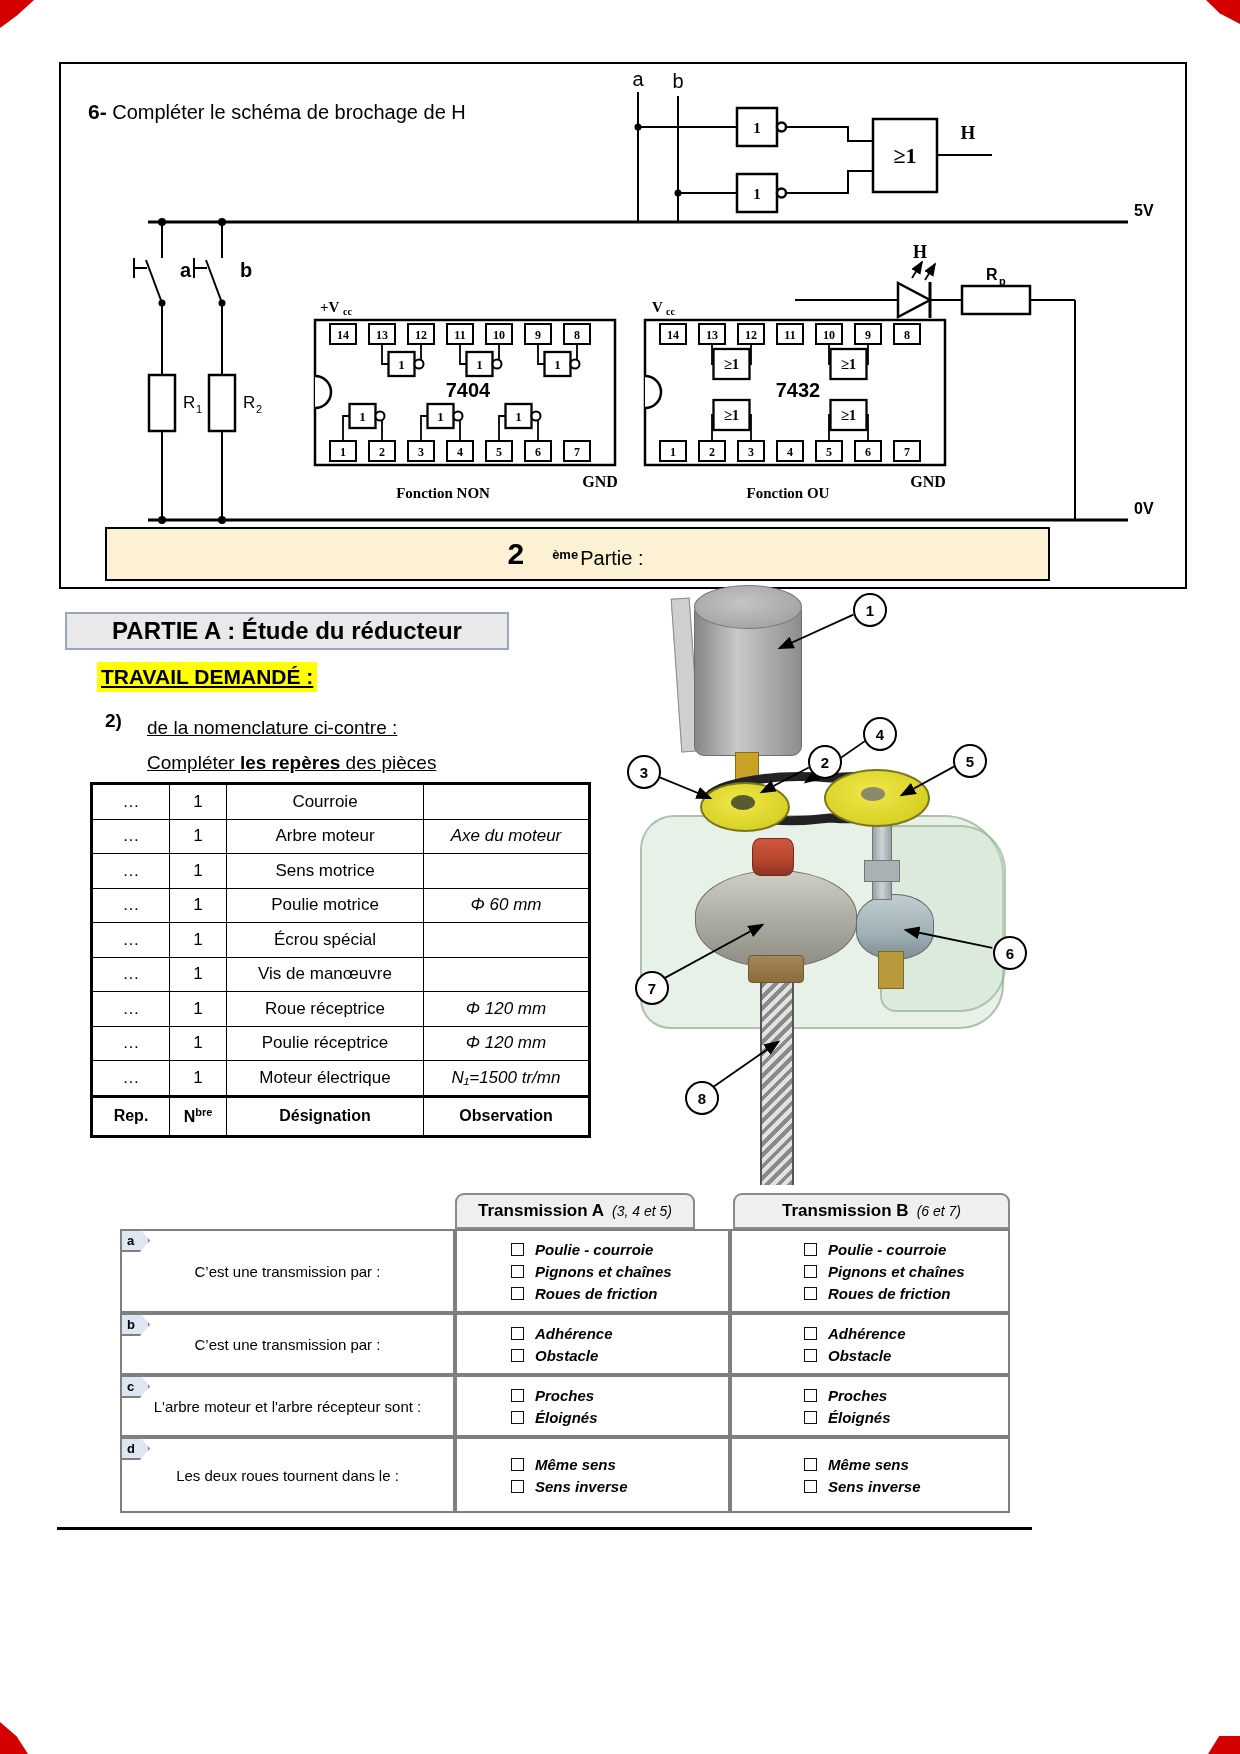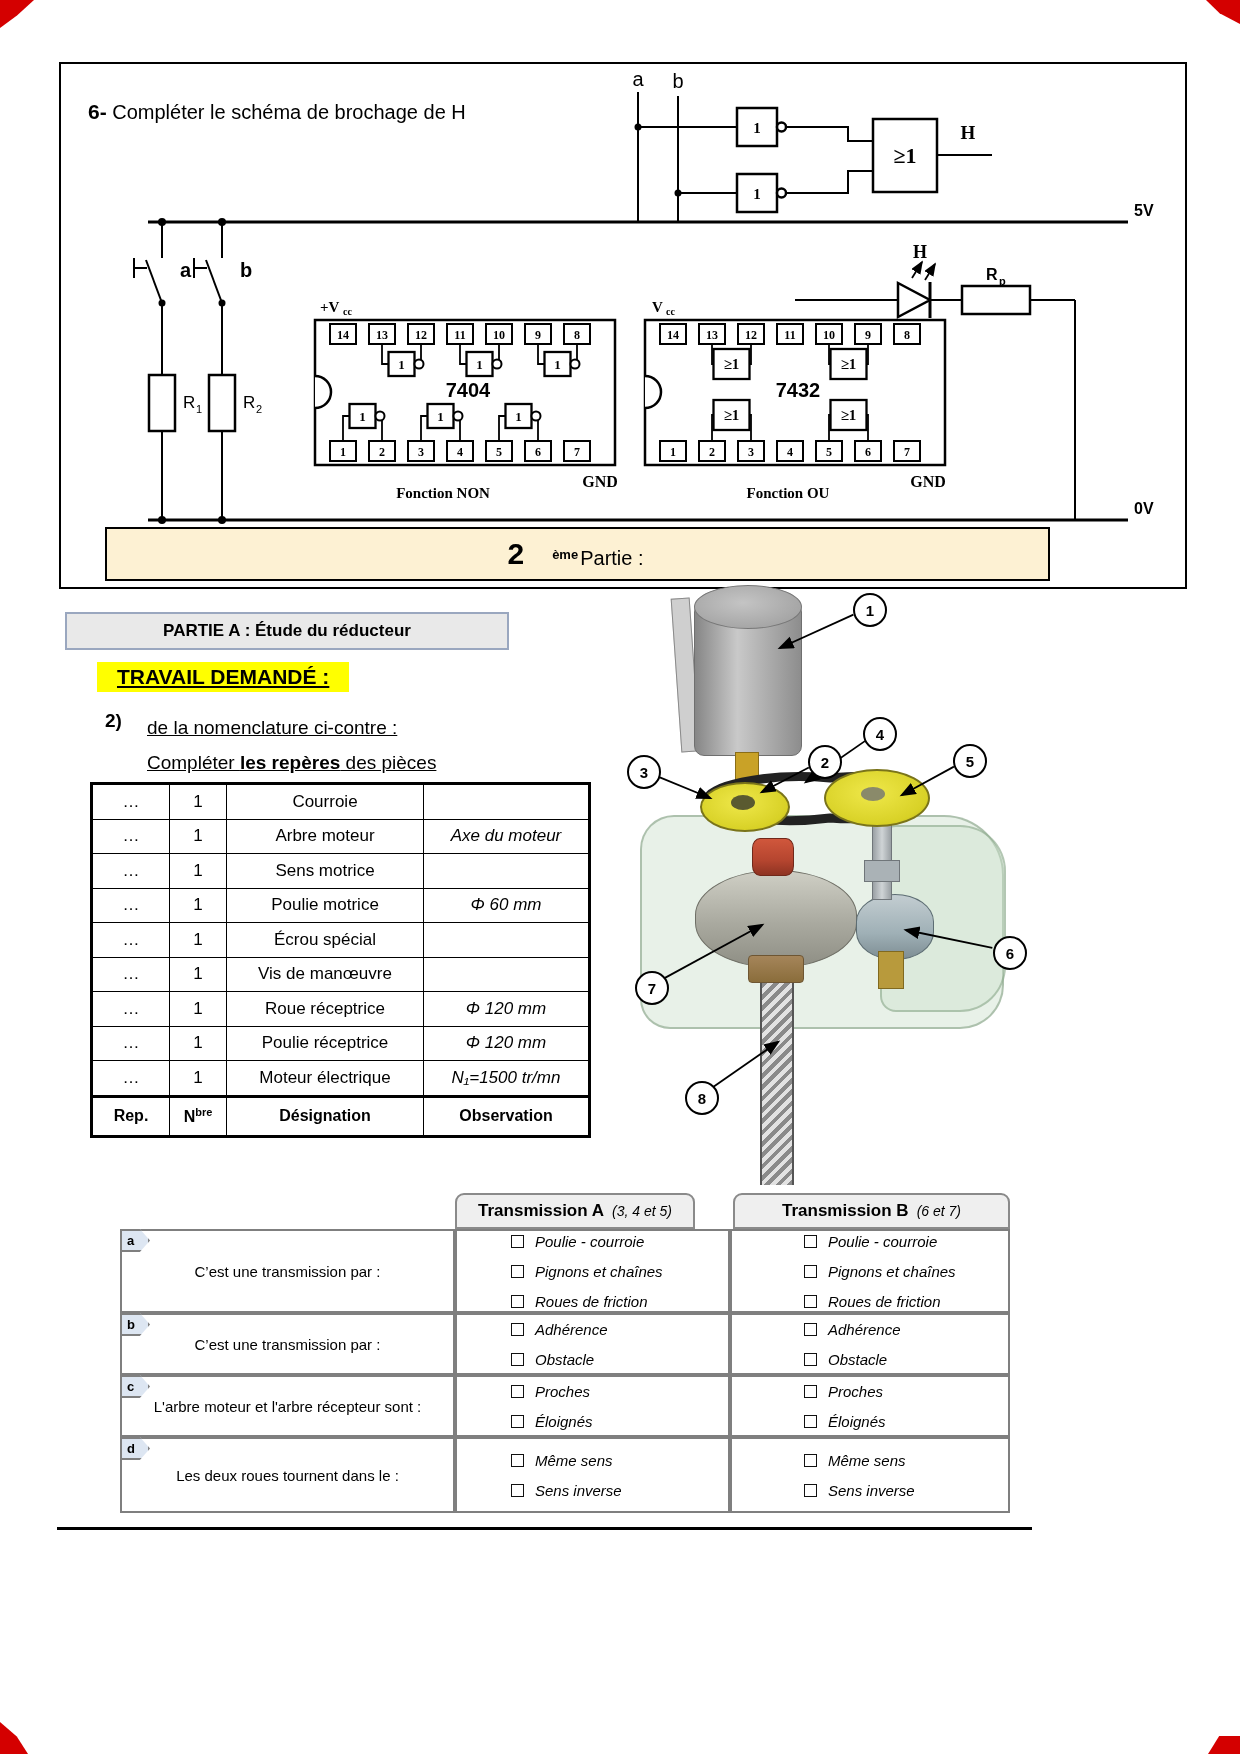--- a/index.html
+++ b/index.html
@@ -24,23 +24,23 @@
   
   #banner{position:absolute;left:105px;top:527px;width:941px;height:50px;background:#fdf1d3;
           border:2.5px solid #000;z-index:4;display:flex;align-items:center;justify-content:center;}
   #banner .b-num{font-size:30px;font-weight:bold;}
   #banner .b-sup{font-size:13px;font-weight:bold;vertical-align:super;margin-left:28px;}
   #banner .b-partie{font-size:20px;margin:8px 4px 0 2px;}
   #banner .b-title{font-size:25px;letter-spacing:1px;}
   
   #partieA{position:absolute;left:65px;top:612px;width:440px;height:34px;background:#e9e9e9;
            border:2px solid #9aa7bf;display:flex;align-items:center;justify-content:center;
-           font-weight:bold;font-size:17px;z-index:3;}
+           font-weight:bold;font-size:24px;z-index:3;}
   #travail{position:absolute;left:97px;top:662px;background:#ffff00;font-weight:bold;font-size:21px;
-           text-decoration:underline;padding:3px 20px;z-index:3;}
+           text-decoration:underline;padding:3px 4px;z-index:3;}
   #task{position:absolute;left:105px;top:710px;z-index:3;font-size:19px;}
   #task .t-num{font-weight:bold;position:absolute;left:0;top:0;}
   #task .t-lines{margin-left:42px;width:330px;line-height:35px;}
   #task .u{text-decoration:underline;}
   
   #nomwrap{position:absolute;left:90px;top:782px;z-index:3;}
   table.nom{border-collapse:collapse;border:3px solid #000;background:#fff;}
   table.nom td{border:1.6px solid #000;font-size:17px;text-align:center;padding:0 6px;height:33.5px;}
   table.nom td.c-rep{width:64px;}
   table.nom td.c-nb{width:44px;}
@@ -88,21 +88,21 @@
            border-radius:9px 9px 0 0;display:flex;align-items:center;justify-content:center;z-index:3;box-sizing:border-box;}
   #th-a{left:455px;width:240px;}
   #th-b{left:733px;width:277px;}
   .th-t{font-weight:bold;font-size:17px;}
   .th-n{font-style:italic;font-size:14px;margin-left:8px;}
   #trans-body{position:absolute;left:120px;top:1229px;display:grid;
            grid-template-columns:335px 275px 280px;grid-template-rows:84px 62px 62px 76px;z-index:3;}
   .tc{border:2px solid #7f7f7f;position:relative;display:flex;flex-direction:column;
       justify-content:center;background:#fff;box-sizing:border-box;}
   .tc-q{align-items:center;text-align:center;font-size:15px;padding:4px 10px;}
-  .tc-o{padding-left:54px;gap:13px;}
+  .tc-o{padding-left:54px;gap:5px;font-weight:bold;}
   .tc-o.colb{padding-left:72px;}
   .opt{display:flex;align-items:center;font-style:italic;font-size:15px;
        font-family:"Liberation Sans",sans-serif;}
   .cbx{display:inline-block;width:11px;height:11px;border:1.8px solid #111;margin-right:11px;flex:none;}
   .tag{position:absolute;top:-2px;left:-2px;width:30px;height:23px;background:#dde6f2;border:2px solid #7f7f7f;
        clip-path:polygon(0 0,66% 0,100% 50%,66% 100%,0 100%);font-weight:bold;font-size:13px;
        display:flex;align-items:center;padding-left:5px;box-sizing:border-box;}
   #endline{position:absolute;left:57px;top:1527px;width:975px;height:3px;background:#000;z-index:3;}
 </style>
 </head>

